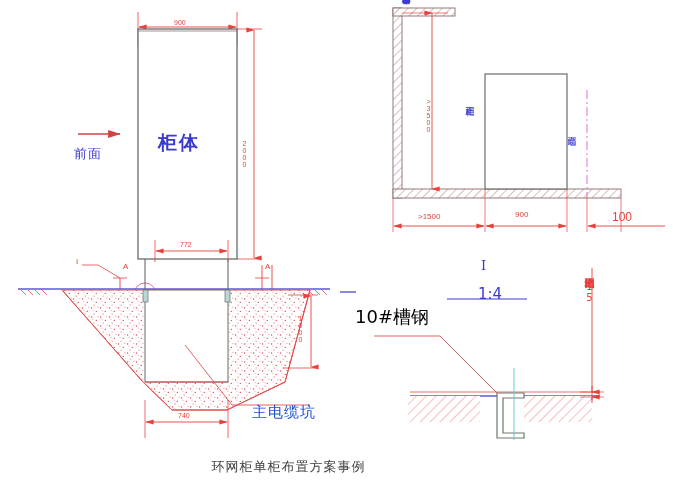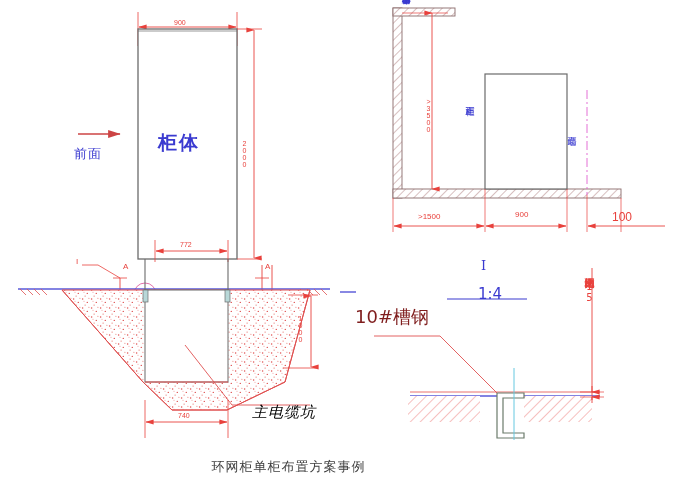--- a/index.html
+++ b/index.html
@@ -209,22 +209,22 @@
   <div style="position:absolute;left:76px;top:257px;font-size:8px;color:#e8413c;">I</div>
 
   <div style="position:absolute;left:123px;top:262px;font-size:8px;color:#e8413c;">A</div>
 
   <div style="position:absolute;left:265px;top:262px;font-size:8px;color:#e8413c;">A</div>
 
   <div class="vtext" style="position:absolute;left:297px;top:315px;font-size:7px;color:#e8413c;">1000</div>
 
   <div style="position:absolute;left:178px;top:412px;font-size:7px;color:#e8413c;">740</div>
 
-  <div style="position:absolute;left:252px;top:403px;font-size:15px;color:#000000;letter-spacing:1px;
-              font-family:'DejaVu Sans','Liberation Sans',sans-serif;font-style:italic;">主电缆坑</div>
+  <div style="position:absolute;left:252px;top:403px;font-size:15px;color:#1d4ed8;letter-spacing:1px;
+              font-family:'DejaVu Sans','Liberation Sans',sans-serif;">主电缆坑</div>
 
   <div class="vtext" style="position:absolute;left:400px;top:12px;font-size:9px;color:#3a3ad0;
               transform:rotate(180deg);transform-origin:center;
               font-family:'DejaVu Sans','Liberation Sans',sans-serif;">主电缆槽敷设方向</div>
 
   <div class="vtext" style="position:absolute;left:425px;top:98px;font-size:7px;color:#e8413c;">&gt;3500</div>
 
   <div class="vtext" style="position:absolute;left:463px;top:100px;font-size:9px;color:#3a3ad0;
               font-family:'DejaVu Sans','Liberation Sans',sans-serif;">柜正面</div>
 
@@ -236,21 +236,21 @@
   <div style="position:absolute;left:515px;top:210px;font-size:8px;color:#e8413c;">900</div>
 
   <div style="position:absolute;left:612px;top:210px;font-size:12px;color:#e8413c;">100</div>
 
   <div style="position:absolute;left:481px;top:258px;font-size:13px;color:#3a3ad0;
               font-family:'DejaVu Serif','Liberation Serif',serif;">Ⅰ</div>
 
   <div style="position:absolute;left:478px;top:285px;font-size:15px;color:#3a3ad0;
               font-family:'DejaVu Sans','Liberation Sans',sans-serif;">1:4</div>
 
-  <div style="position:absolute;left:355px;top:305px;font-size:18px;color:#7f1d1d;letter-spacing:0px;
+  <div style="position:absolute;left:355px;top:305px;font-size:18px;color:#000000;letter-spacing:0px;
               font-family:'DejaVu Sans','Liberation Sans',sans-serif;">10#槽钢</div>
 
   <div class="vtext" style="position:absolute;left:582px;top:270px;font-size:10px;color:#e8413c;
               font-family:'DejaVu Sans','Liberation Sans',sans-serif;">槽钢比地面高出 15</div>
 
   <div class="caption">环网柜单柜布置方案事例</div>
 
 </div>
 
 </body></html>

